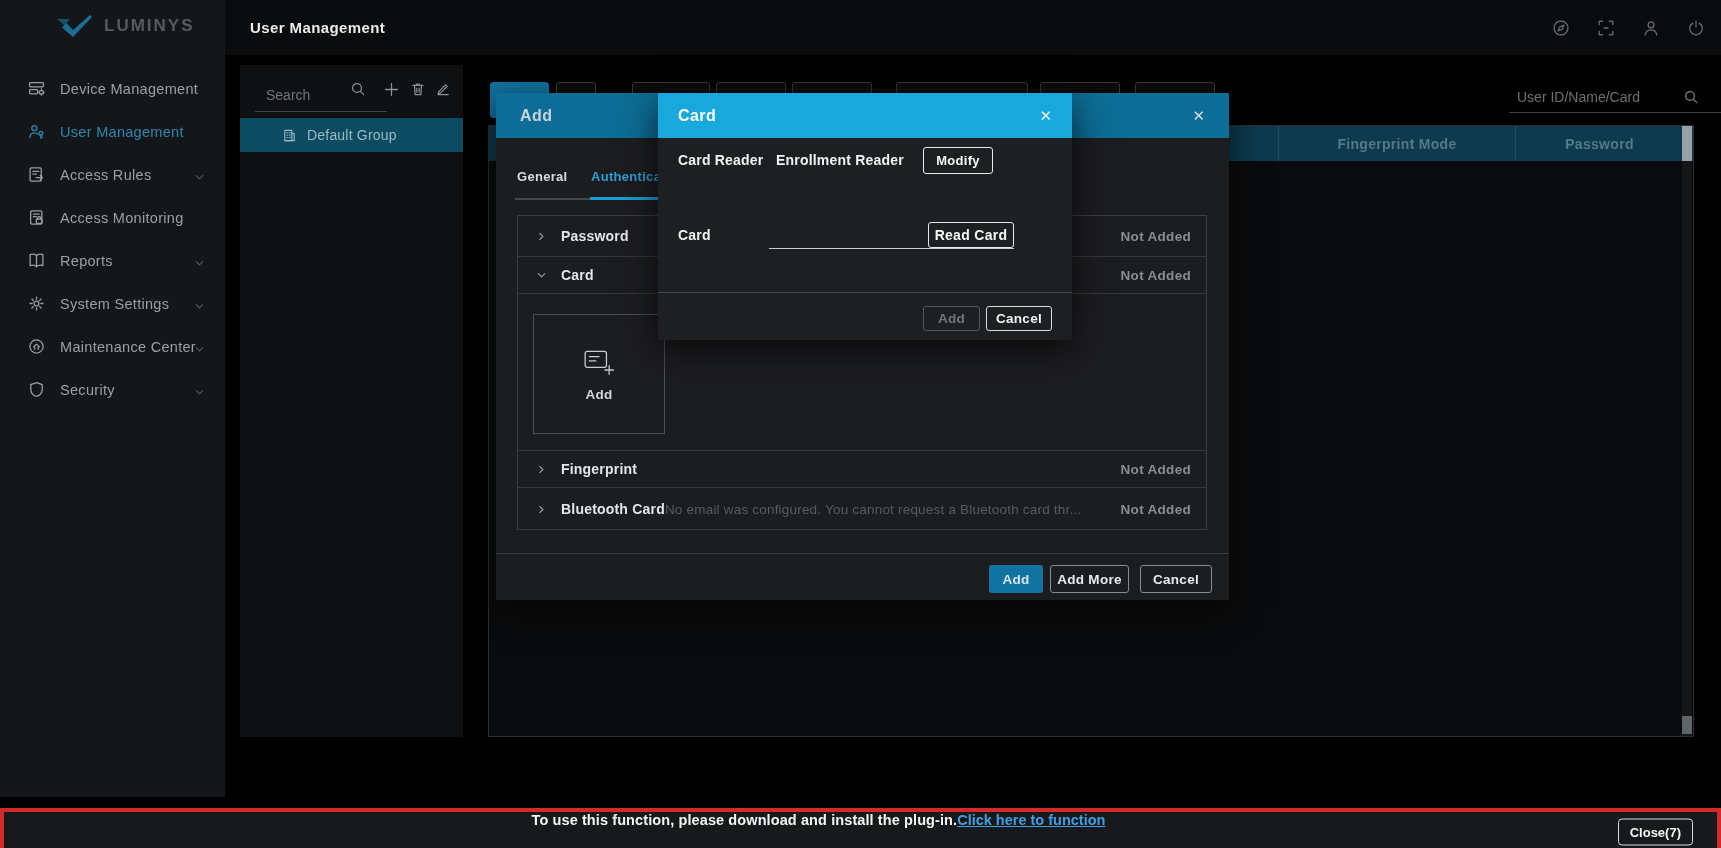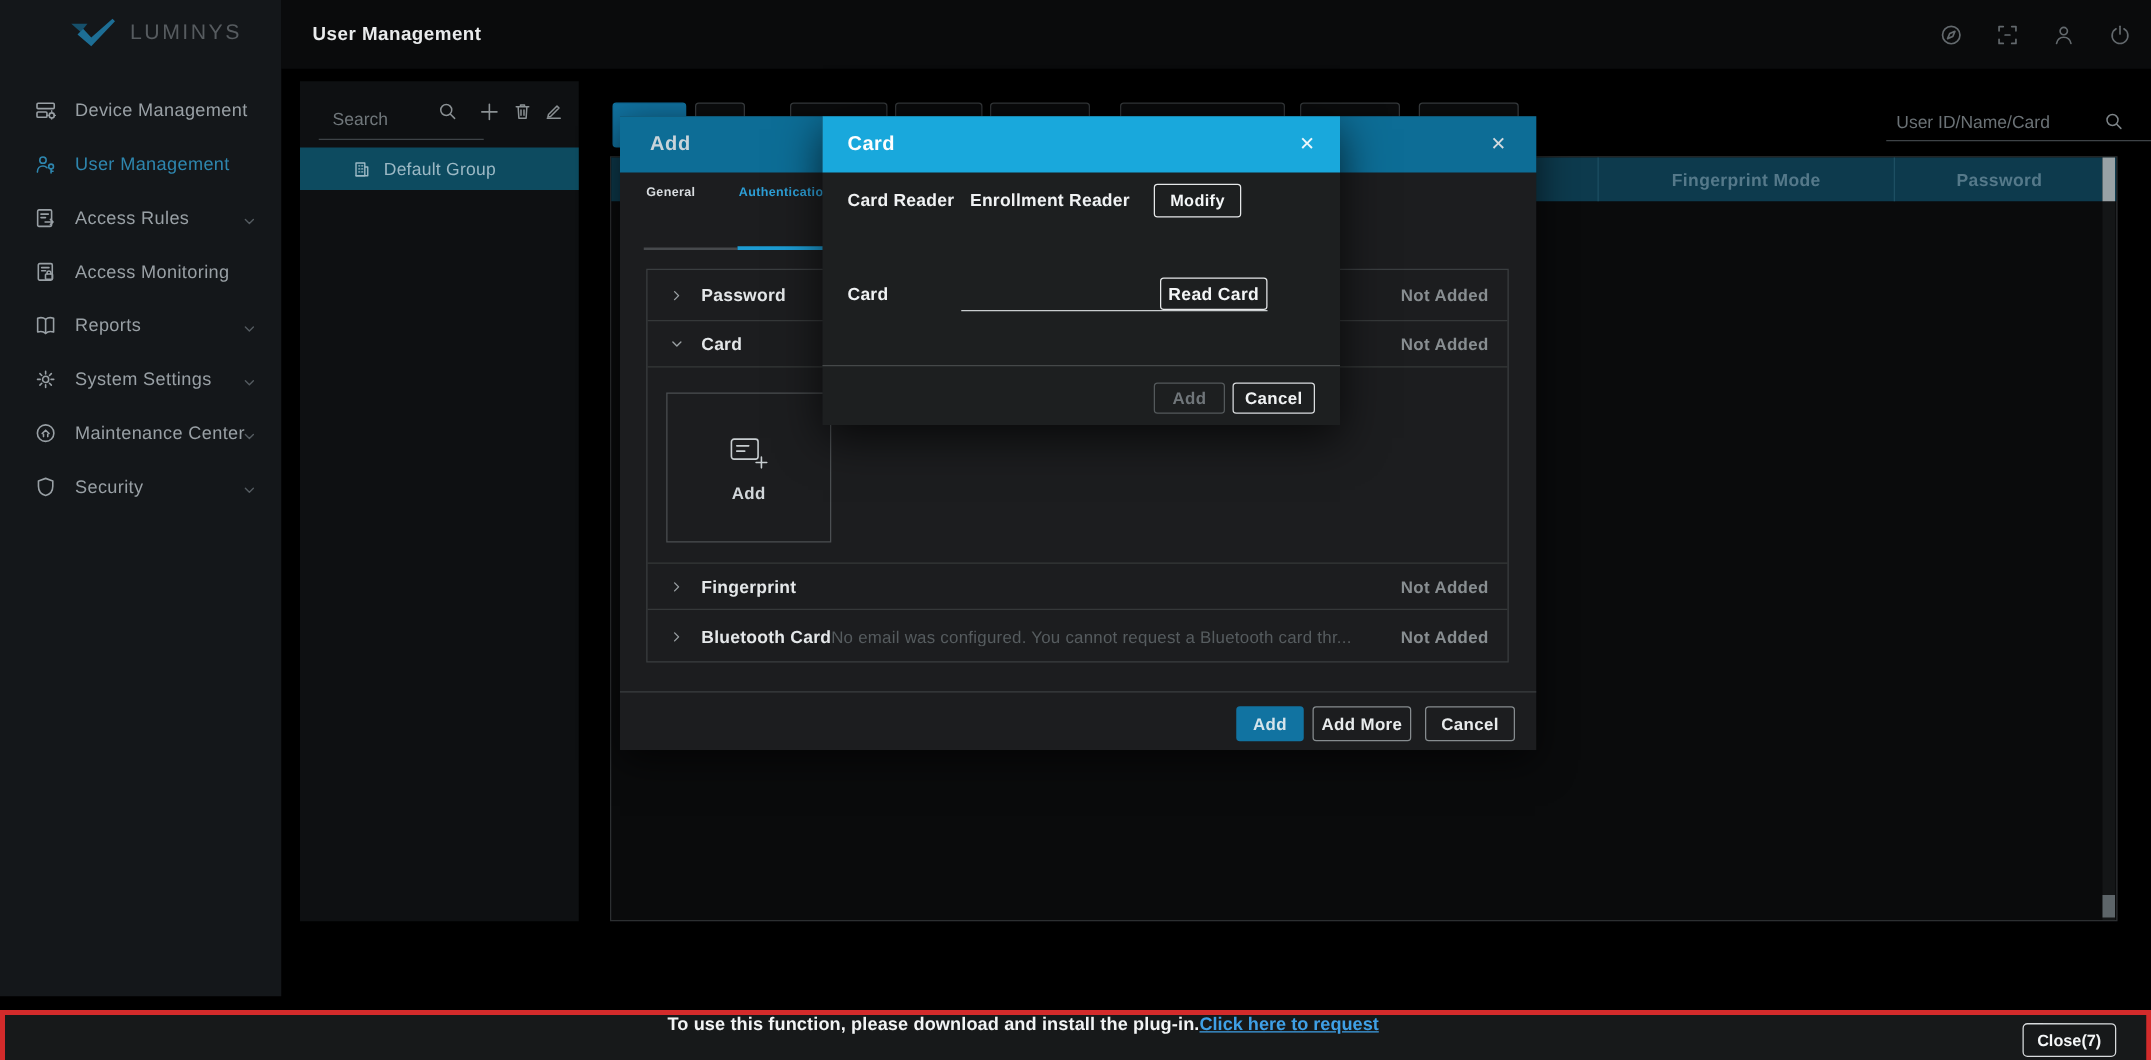--- a/index.html
+++ b/index.html
@@ -14,21 +14,21 @@
   
   #topbar{left:225px;top:0;width:1496px;height:55px;background:#0a0b0c}
   #page-title{left:25px;top:0;height:55px;line-height:55px;font-size:15px;font-weight:bold;
               letter-spacing:.4px;color:#e9ebec}
   #topbar-icons{right:16px;top:0;height:55px;display:flex;align-items:center;gap:27px;color:#63696d}
   #topbar-icons .tico{width:18px;height:18px;cursor:pointer}
 
   
   #sidebar{left:0;top:0;width:225px;height:797px;background:#14171a}
   #logo{left:56px;top:13px;display:flex;align-items:center;gap:12px}
-  #logo .brand-text{font-size:17px;font-weight:normal;letter-spacing:2px;color:#565b5f}
+  #logo .brand-text{font-size:17px;font-weight:bold;letter-spacing:2px;color:#565b5f}
   #side-nav{left:0;top:54px;width:225px}
   .nav-item{position:relative;display:flex;align-items:flex-end;height:43px;padding-left:28px;
             color:#99a0a5;font-size:14.5px;letter-spacing:.3px;cursor:pointer}
   .nav-item.active{color:#2e86ae}
   .nav-icon{width:17px;height:17px;margin-right:15px;flex:none}
   .nav-chevron{position:absolute;right:20px;width:11px;height:11px;color:#545b60}
 
   
   #group-panel{left:240px;top:65px;width:223px;height:672px;background:#0e1012}
   #group-search-text{left:26px;top:22px;width:90px;background:transparent;border:none;outline:none;
@@ -69,21 +69,21 @@
   #v-scroll-thumb{position:absolute;left:0;bottom:2px;width:10px;height:18px;background:#5d6569;cursor:pointer}
 
   
   #add-dialog{left:496px;top:93px;width:733px;height:507px;background:#1c1d1f;z-index:10;
               box-shadow:0 8px 30px rgba(0,0,0,.65)}
   .dlg-header{position:absolute;left:0;top:0;width:100%;height:45px;display:flex;align-items:center;
               padding:0 24px 0 24px}
   #add-dialog .dlg-header{background:#0d6d96}
   #add-dialog .dlg-title{font-size:16px;font-weight:bold;letter-spacing:.5px;color:#c9d4da}
   .dlg-close{margin-left:auto;font-size:15px;color:#d3dbdf;cursor:pointer;line-height:1}
-  .tab{position:absolute;top:56px;font-size:10px;font-weight:bold;letter-spacing:.3px;cursor:pointer}
+  .tab{position:absolute;top:76px;font-size:13px;font-weight:bold;letter-spacing:.3px;cursor:pointer}
   #tab-general{left:21px;color:#d9dde0}
   #tab-auth{left:95px;color:#2d9fd6;white-space:nowrap}
   #tab-underline-gray{position:absolute;left:19px;top:105px;width:75px;border-top:2px solid #46494c}
   #tab-underline-blue{position:absolute;left:94px;top:104px;width:120px;height:3px;background:#1d9cd3}
   #accordion{position:absolute;left:21px;top:122px;width:690px;height:315px;border:1px solid #3a3e40}
   .acc-row{position:absolute;left:0;width:688px;display:flex;align-items:center;padding-left:18px;
            border-bottom:1px solid #353839;cursor:pointer}
   .acc-chevron{width:11px;height:11px;color:#9aa0a3;flex:none}
   .acc-label{margin-left:14px;font-size:14px;font-weight:bold;letter-spacing:.2px;color:#e4e7e9}
   .acc-note{font-size:13.5px;color:#565c5f;letter-spacing:.2px;white-space:nowrap;
@@ -391,16 +391,16 @@
   <div id="btn-read-card" class="btn">Read Card</div>
 
   <div id="cd-footer-line"></div>
   <div id="btn-card-add" class="btn">Add</div>
   <div id="btn-card-cancel" class="btn">Cancel</div>
 </div>
 
 <div id="plugin-banner" class="abs">
   <div id="banner-content">
     <span id="banner-msg">To use this function, please download and install the plug-in.</span>
-    <a id="banner-link">Click here to request</a>
+    <a id="banner-link">Click here to function</a>
   </div>
   <button id="banner-close">Close(7)</button>
 </div>
 
 </body></html>

